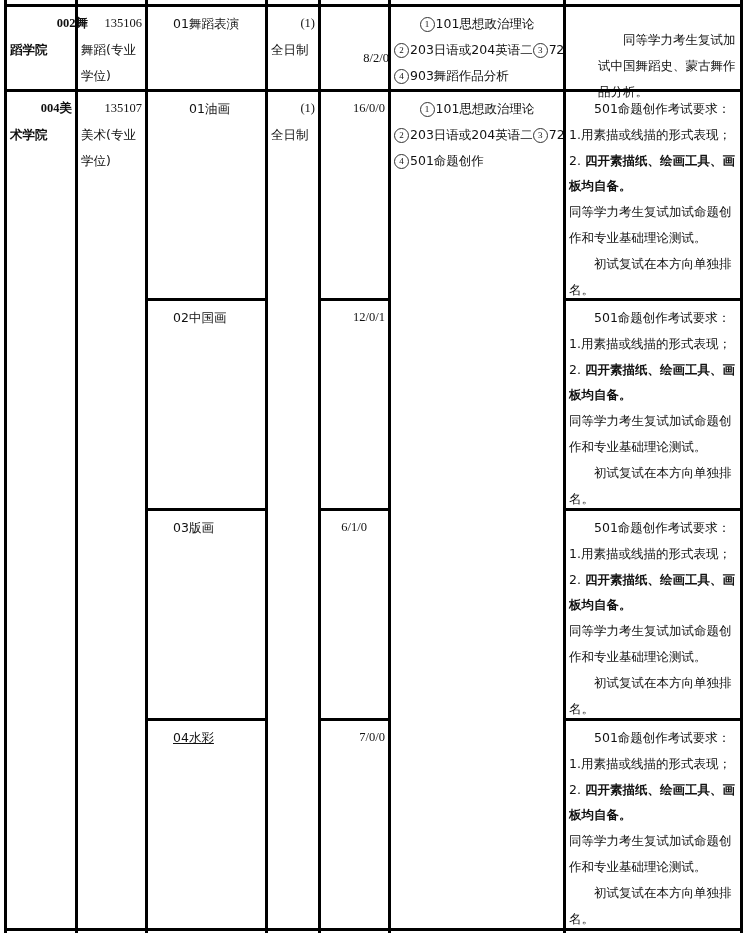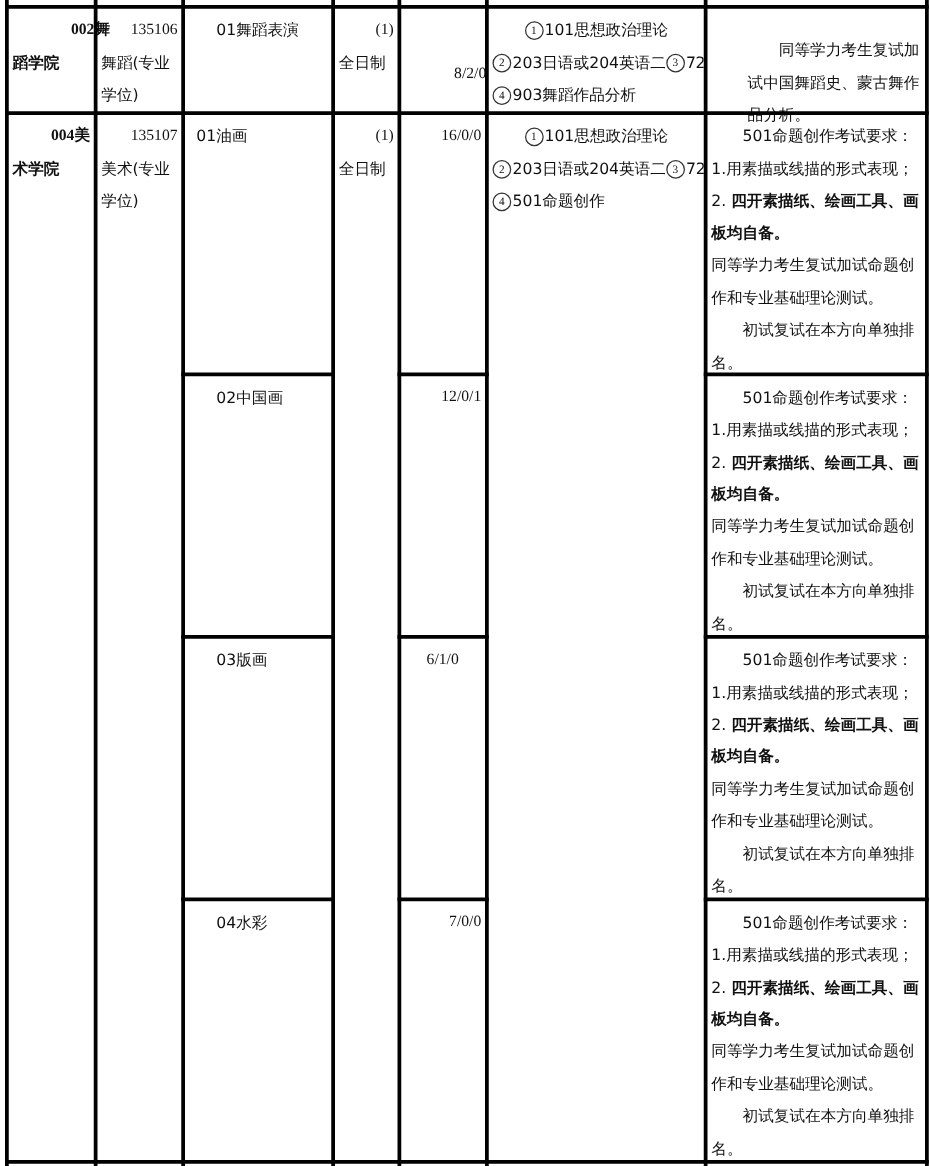--- a/index.html
+++ b/index.html
@@ -62,21 +62,21 @@
   <div class="cell" style="left:268px;top:92px;width:50px;height:836px;">
     <div class="right serifnum">(1)</div>
     <div>全日制</div>
   </div>
   <div class="cell" style="left:391px;top:92px;width:172px;height:836px;">
     <div style="text-align:center;"><span class="circ">1</span><span>101思想政治理论</span></div>
     <div style="white-space:nowrap;"><span class="circ">2</span><span>203日语或204英语二</span><span class="circ">3</span><span>723美术基础理论与中外美术史</span></div>
     <div><span class="circ">4</span><span>501命题创作</span></div>
   </div>
 
-  <div class="cell" style="left:132px;top:92px;width:117px;height:232px;padding-left:25px;">
+  <div class="cell" style="left:164px;top:92px;width:117px;height:232px;padding-left:25px;">
     <div>01油画</div>
   </div>
   <div class="cell" style="left:321px;top:92px;width:67px;height:206px;">
     <div class="right serifnum">16/0/0</div>
   </div>
   <div class="cell note" style="left:566px;top:92px;width:174px;height:206px;">
     <p class="indent">501命题创作考试要求：</p>
     <p>1.用素描或线描的形式表现；</p>
     <p><span>2. </span><span class="bold">四开素描纸、绘画工具、画板均自备。</span></p>
     <p>同等学力考生复试加试命题创作和专业基础理论测试。</p>
@@ -104,21 +104,21 @@
     <div class="right serifnum">6/1/0</div>
   </div>
   <div class="cell note" style="left:566px;top:511px;width:174px;height:207px;">
     <p class="indent">501命题创作考试要求：</p>
     <p>1.用素描或线描的形式表现；</p>
     <p><span>2. </span><span class="bold">四开素描纸、绘画工具、画板均自备。</span></p>
     <p>同等学力考生复试加试命题创作和专业基础理论测试。</p>
     <p class="indent">初试复试在本方向单独排名。</p>
   </div>
 
-  <div class="cell" style="left:148px;top:721px;width:117px;height:207px;padding-left:25px;">
+  <div class="cell" style="left:148px;top:721px;width:117px;height:207px;padding-left:25px;text-decoration:underline;">
     <div>04水彩</div>
   </div>
   <div class="cell" style="left:321px;top:721px;width:67px;height:207px;">
     <div class="right serifnum">7/0/0</div>
   </div>
   <div class="cell note" style="left:566px;top:721px;width:174px;height:207px;">
     <p class="indent">501命题创作考试要求：</p>
     <p>1.用素描或线描的形式表现；</p>
     <p><span>2. </span><span class="bold">四开素描纸、绘画工具、画板均自备。</span></p>
     <p>同等学力考生复试加试命题创作和专业基础理论测试。</p>

